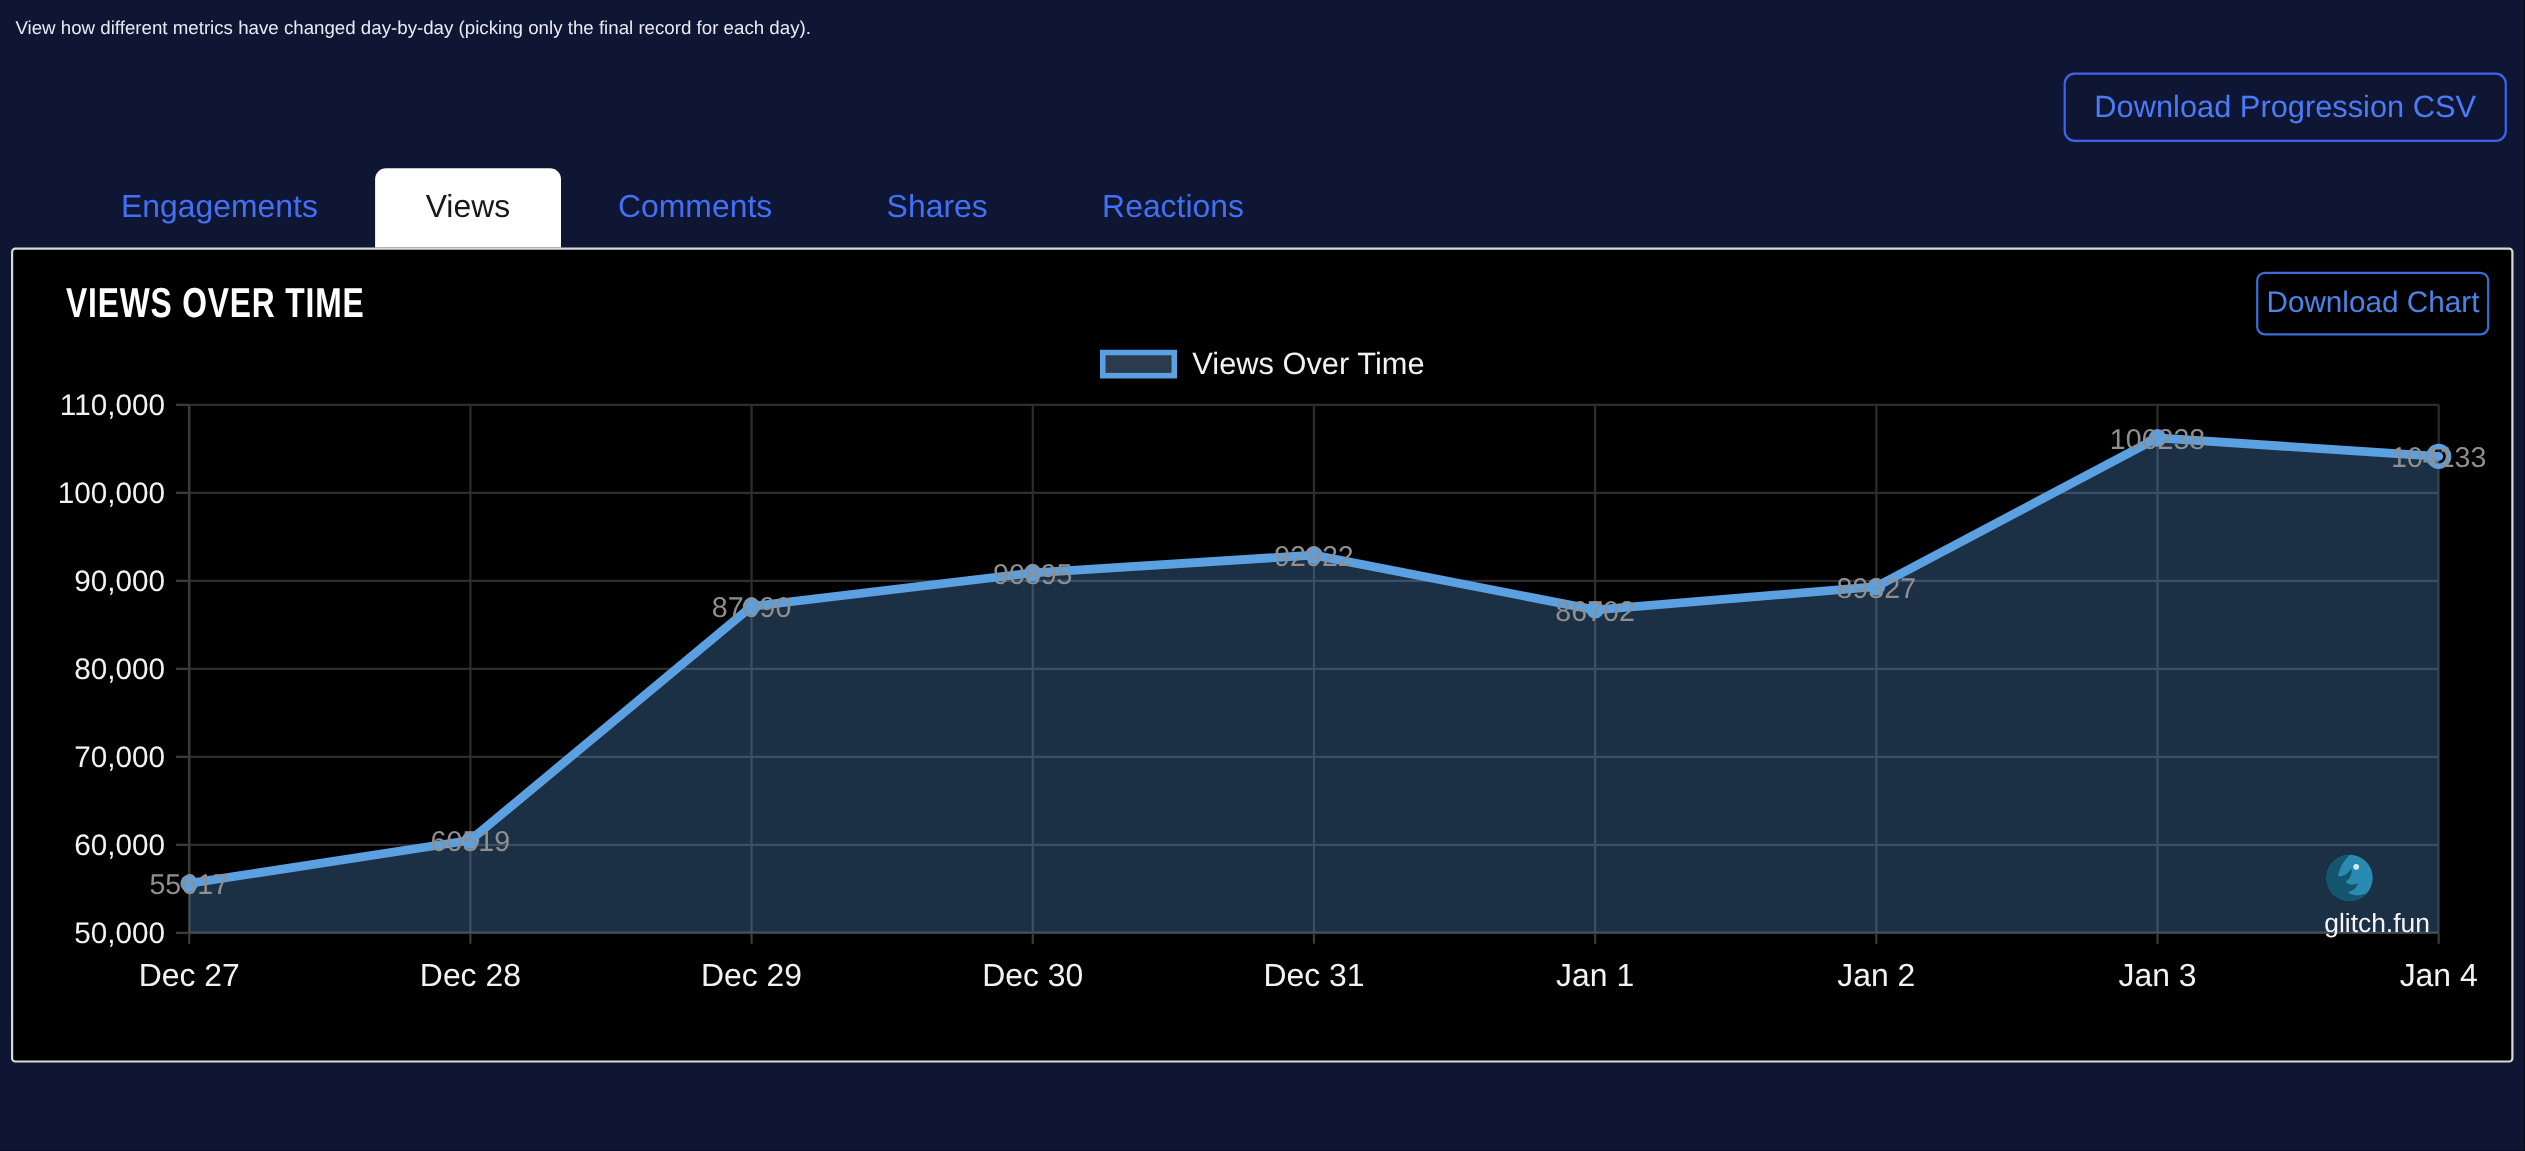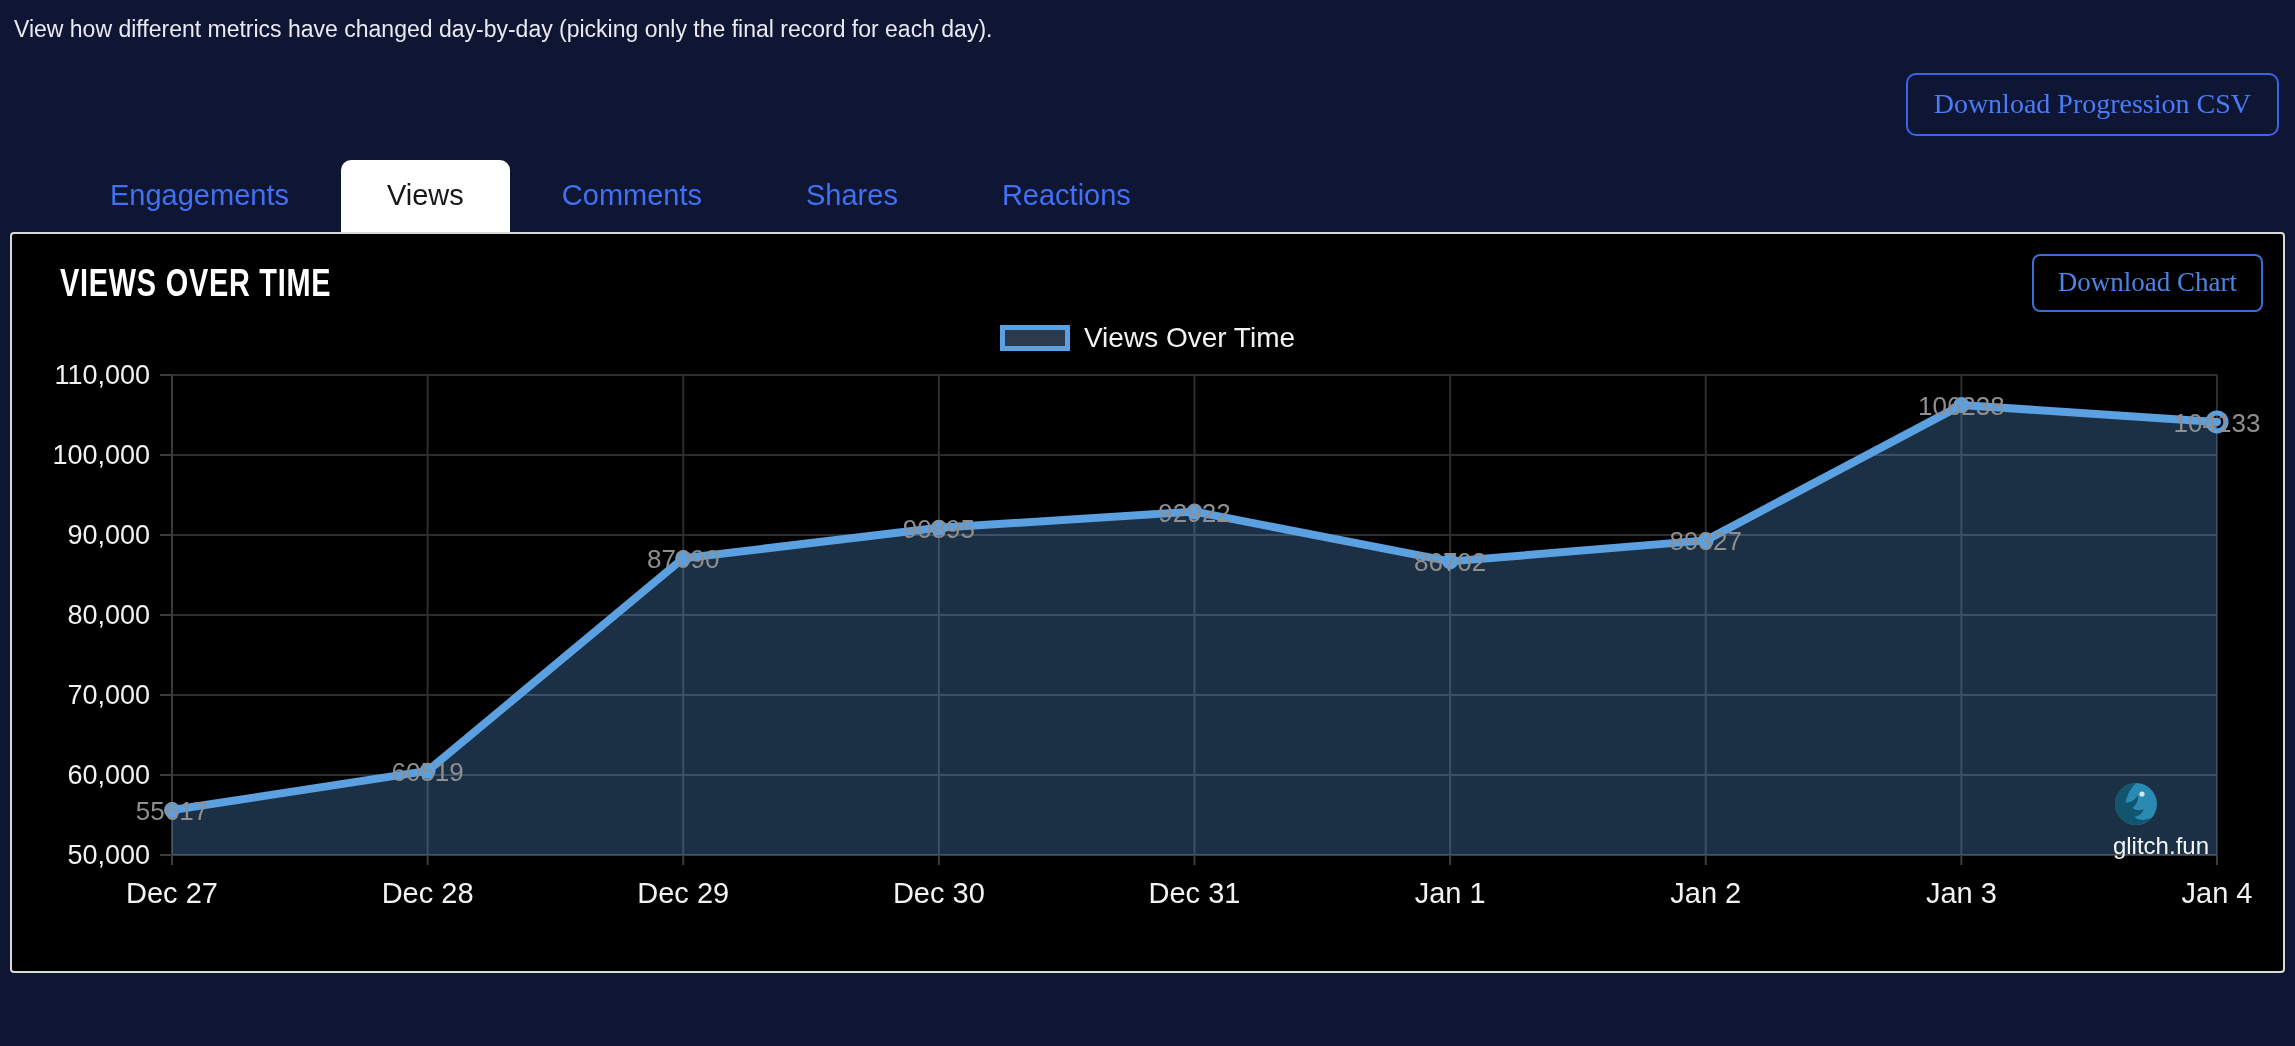--- a/index.html
+++ b/index.html
@@ -4,40 +4,40 @@
 <style>
   html,body{margin:0;padding:0}
   body{
     width:2295px;height:1046px;overflow:hidden;
     background:#0f1634;color:#fff;
     font-family:"Liberation Sans",sans-serif;
   }
   .cond{display:inline-block;transform:scaleX(.76);transform-origin:left center;
         font-weight:800;letter-spacing:1px;white-space:nowrap}
   h1{margin:8px 0 0 14px;font-size:46px;line-height:1.1}
-  .subtitle{margin:16px 0 17px 14px;font-size:23px;color:#e9eaf2;font-weight:400}
+  .subtitle{margin:16px 0 17px 14px;font-size:17px;color:#e9eaf2;font-weight:400}
   .csv-row{display:flex;justify-content:flex-end;margin:30px 16px 0 0}
   .btn-outline{
     background:transparent;border:2px solid #3c63e8;color:#4b7bf7;
     border-radius:10px;font-size:28px;padding:14px 26px;
-    font-family:Liberation Serif, serif;cursor:pointer;line-height:1.1;
+    font-family:Liberation Sans, sans-serif;cursor:pointer;line-height:1.1;
   }
   .tabs{display:flex;align-items:stretch;margin:24px 0 0 58px;height:72px}
   .tab{
     background:transparent;border:none;color:#4270f4;font-size:29px;
     padding:0 52px;font-family:inherit;cursor:pointer;
   }
   .tab.active{background:#ffffff;color:#17171c;border-radius:10px 10px 0 0;padding:0 46px}
   .card{
     margin:0 10px;background:#000000;border:2px solid #d9d9d9;border-radius:4px;
     height:741px;box-sizing:border-box;padding:18px 20px;position:relative;
   }
   .card-head{display:flex;justify-content:space-between;align-items:center;height:62px}
   h2{margin:0 0 0 28px;font-size:38px;line-height:1}
-  .btn-chart{border-radius:8px;font-size:27px;padding:12px 24px;border-color:#3a6fd8;color:#4b84e8}
+  .btn-chart{border-radius:8px;font-size:27px;padding:12px 7px;border-color:#3a6fd8;color:#4b84e8}
   .legend{display:flex;justify-content:center;align-items:center;gap:14px;
           margin-top:8px;font-size:28px;color:#f2f2f2;cursor:pointer}
   .swatch{width:60px;height:16px;background:#2c3a4d;border:5px solid #5ba0e0;display:inline-block}
   .chart-wrap{position:relative;margin-top:6px}
   svg text{font-family:"Liberation Sans",sans-serif}
   .watermark{position:absolute;right:54px;bottom:64px;display:flex;flex-direction:column;
              align-items:flex-start;gap:5px;font-size:24px;color:#f5f5f5}
 </style>
 </head>
 <body>

